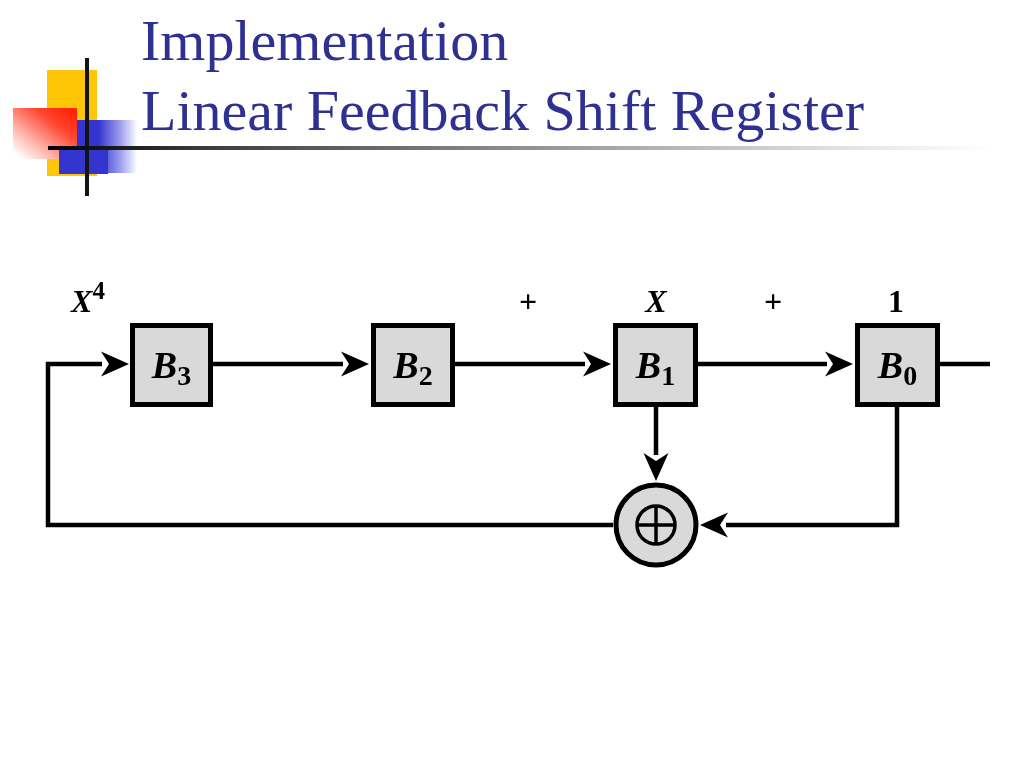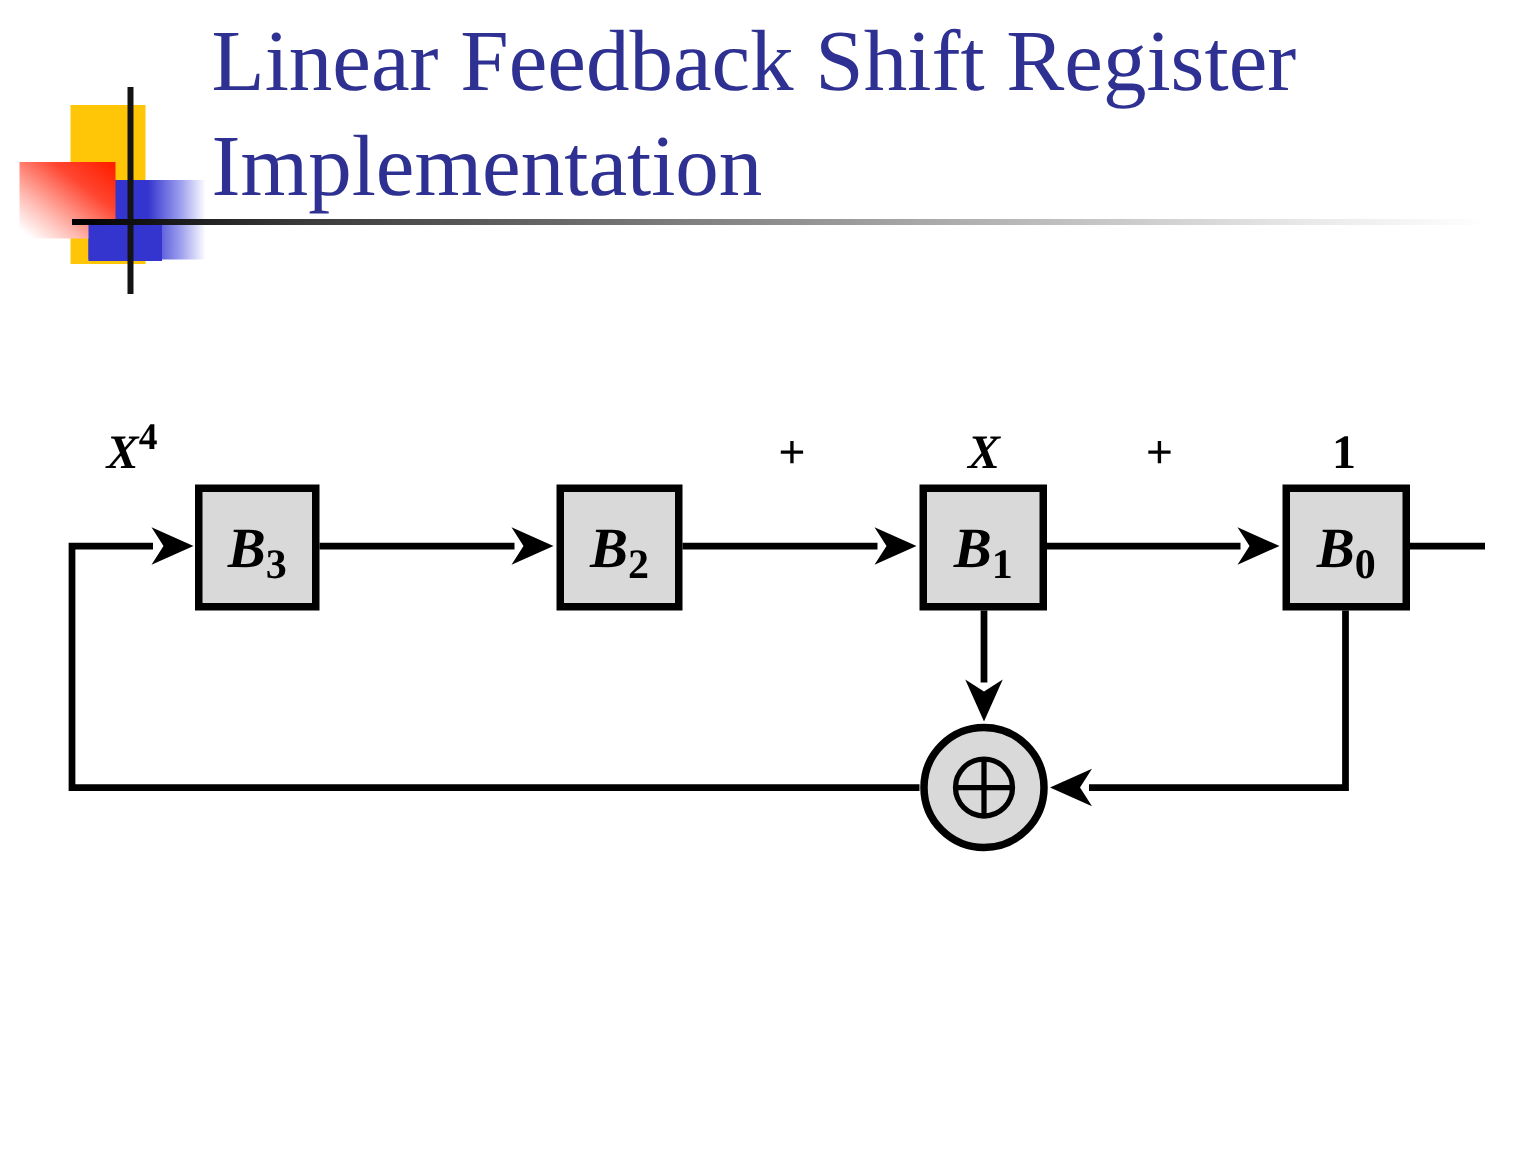--- a/index.html
+++ b/index.html
@@ -51,22 +51,22 @@
 <div class="slide">
 
   <div class="decor decor-yellow"></div>
   <div class="decor decor-blue-main"></div>
   <div class="decor decor-red"></div>
   <div class="decor decor-blue-lower"></div>
   <div class="decor decor-vline"></div>
   <div class="decor decor-hline"></div>
 
   <div class="title">
+    <div>Implementation</div>
     <div>Linear Feedback Shift Register</div>
-    <div>Implementation</div>
   </div>
 
   <svg class="diagram" width="1024" height="768" viewBox="0 0 1024 768">
 
     <g>
 
       <path class="wire" d="M613,525 H48 V364 H102"></path>
       <path class="wire" d="M213,364 H343"></path>
       <path class="wire" d="M455,364 H585"></path>
       <path class="wire" d="M698,364 H827"></path>

